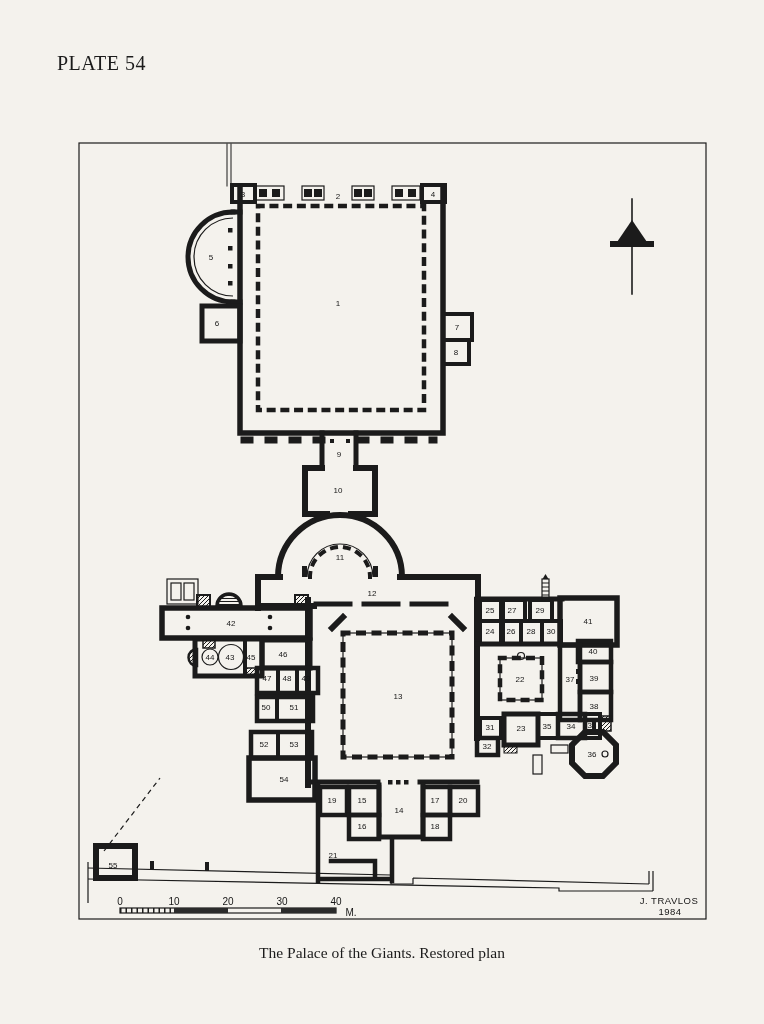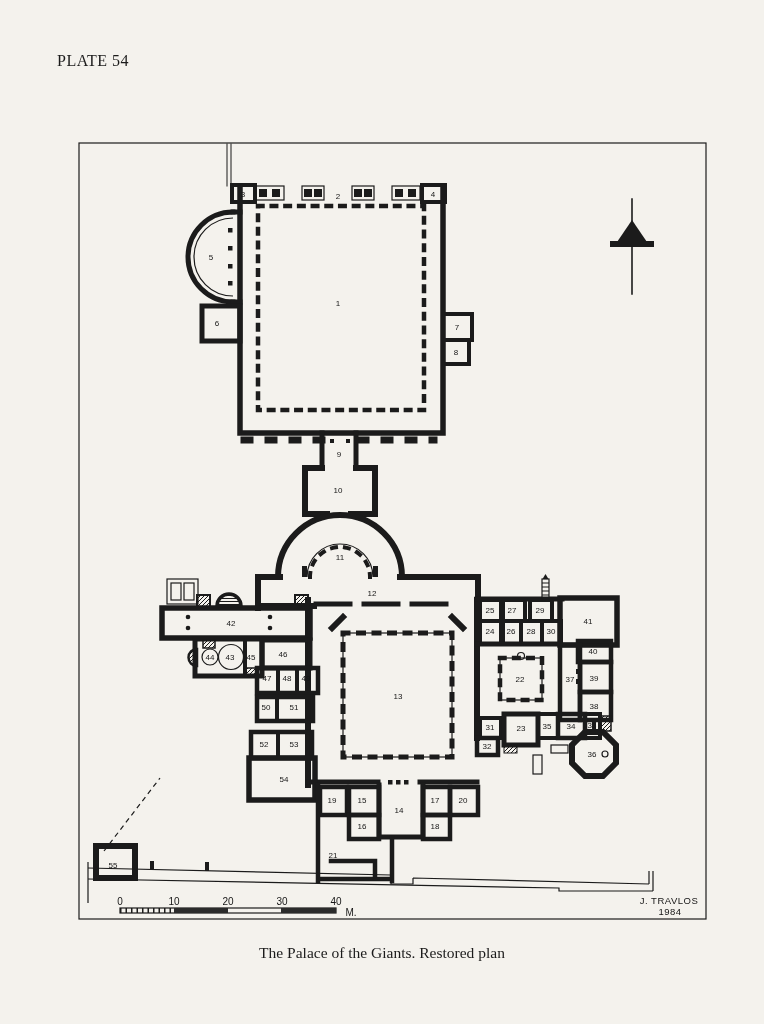--- a/index.html
+++ b/index.html
@@ -1,18 +1,18 @@
 <!DOCTYPE html>
 <html><head>
 <meta charset="utf-8">
 <style>
   html,body{margin:0;padding:0;}
   body{width:764px;height:1024px;background:#f4f2ed;font-family:"Liberation Serif",serif;position:relative;overflow:hidden;}
   .page{position:absolute;inset:0;}
-  .plate-label{position:absolute;left:57px;top:52px;font-size:16px;letter-spacing:.5px;color:#1b1b1b;}
+  .plate-label{position:absolute;left:57px;top:52px;font-size:20px;letter-spacing:.5px;color:#1b1b1b;}
   .caption{position:absolute;top:944px;left:0;width:100%;text-align:center;font-size:15.5px;color:#1b1b1b;}
   svg{position:absolute;left:0;top:0;}
   svg text{font-family:"Liberation Sans",sans-serif;font-size:8px;fill:#161616;text-anchor:middle;}
   svg text.scalenum{font-size:10px;}
   svg text.attrib{font-size:9.5px;letter-spacing:.5px;}
   .w{stroke:#1b1b1b;fill:none;stroke-linecap:square;}
   .f{fill:#1b1b1b;stroke:none;}
   .thin{stroke:#1b1b1b;fill:none;stroke-width:1.2;}
 </style>
 </head>

